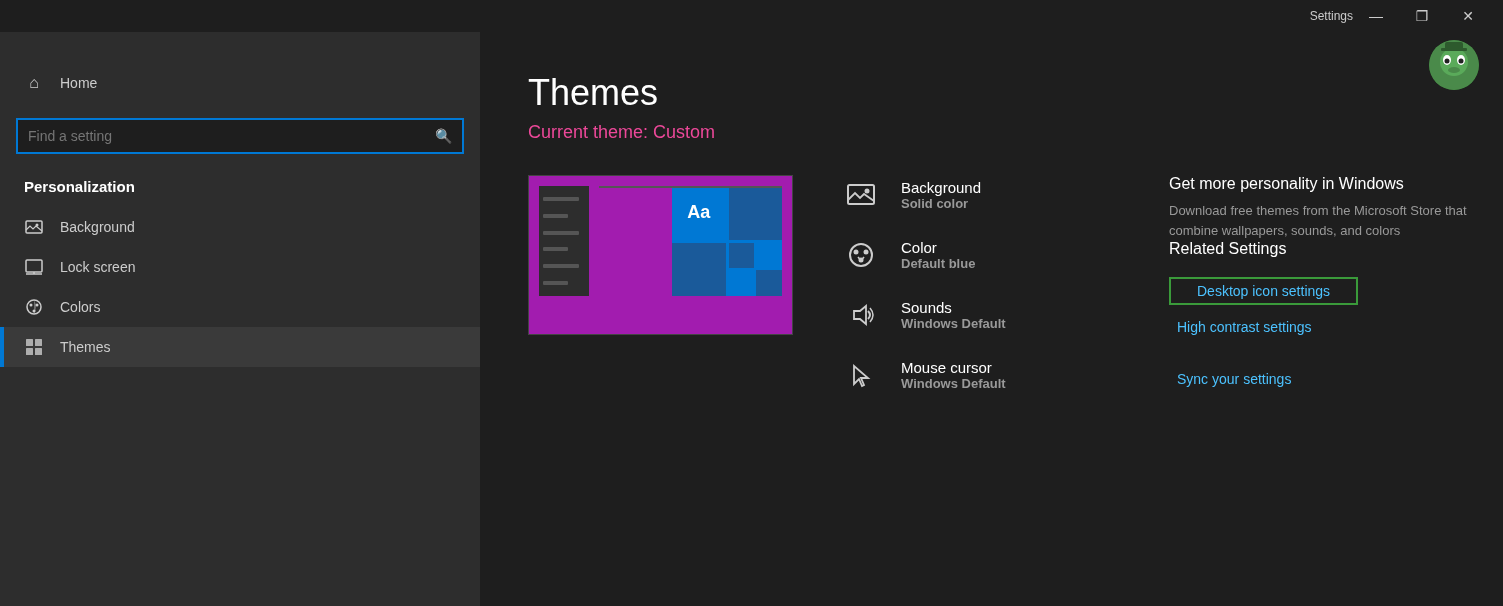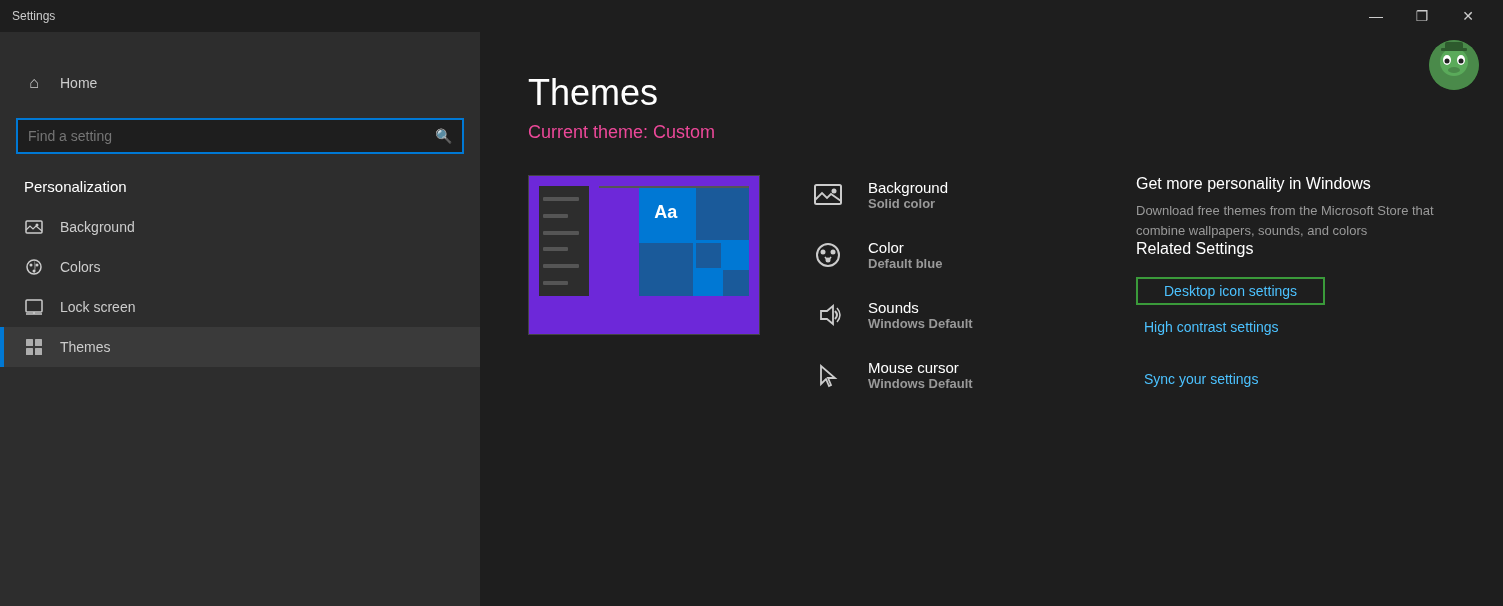--- a/index.html
+++ b/index.html
@@ -12,21 +12,21 @@
       display: flex;
       flex-direction: column;
     }
 
     
     .title-bar {
       height: 32px;
       background: #1e1e1e;
       display: flex;
       align-items: center;
-      justify-content: space-between;
+      justify-content: flex-end;
       padding: 4px 12px;
       flex-shrink: 0;
     }
     .title-bar-title {
       color: #cccccc;
       font-size: 12px;
     }
     .title-bar-controls {
       display: flex;
       gap: 0;
@@ -89,21 +89,21 @@
       display: flex;
       align-items: center;
       justify-content: center;
       color: #cccccc;
       font-size: 14px;
     }
 
     .section-label {
       color: #ffffff;
       font-size: 15px;
-      font-weight: 400;
+      font-weight: 700;
       padding: 8px 24px 12px 24px;
     }
 
     .nav-item {
       display: flex;
       align-items: center;
       padding: 10px 24px;
       cursor: pointer;
       color: #cccccc;
       font-size: 14px;
@@ -185,23 +185,23 @@
     }
 
     
     .theme-preview {
       display: flex;
       flex-direction: column;
       gap: 16px;
       flex-shrink: 0;
     }
     .preview-box {
-      width: 232px;
+      width: 265px;
       height: 160px;
-      background: #6d28d9;
+      background: #a21caf;
       border: 1px solid #444;
       position: relative;
       overflow: hidden;
     }
     .preview-window {
       position: absolute;
       top: 10px;
       right: 10px;
       width: 110px;
       height: 110px;
@@ -383,39 +383,39 @@
           <path d="M2 13l4-4 3 3 3-3 6 5" stroke="#cccccc" stroke-width="1.2" fill="none"></path>
           <circle cx="13" cy="8" r="1.5" fill="#cccccc"></circle>
         </svg>
       </span>
       <span class="nav-label">Background</span>
     </div>
 
     <div class="nav-item">
       <span class="nav-icon">
         <svg width="20" height="20" viewBox="0 0 20 20" fill="none">
+          <rect x="2" y="3" width="16" height="12" rx="1" stroke="#cccccc" stroke-width="1.5" fill="none"></rect>
+          <line x1="2" y1="17" x2="18" y2="17" stroke="#cccccc" stroke-width="1.5"></line>
+          <line x1="10" y1="15" x2="10" y2="17" stroke="#cccccc" stroke-width="1.5"></line>
+        </svg>
+      </span>
+      <span class="nav-label">Lock screen</span>
+    </div>
+
+    <div class="nav-item">
+      <span class="nav-icon">
+        <svg width="20" height="20" viewBox="0 0 20 20" fill="none">
           <circle cx="10" cy="10" r="7" stroke="#cccccc" stroke-width="1.5" fill="none"></circle>
           <path d="M10 3 Q14 10 10 17" fill="#cccccc" opacity="0.4"></path>
           <circle cx="7" cy="8" r="1.5" fill="#cccccc"></circle>
           <circle cx="13" cy="8" r="1.5" fill="#cccccc"></circle>
           <circle cx="10" cy="14" r="1.5" fill="#cccccc"></circle>
         </svg>
       </span>
       <span class="nav-label">Colors</span>
-    </div>
-
-    <div class="nav-item">
-      <span class="nav-icon">
-        <svg width="20" height="20" viewBox="0 0 20 20" fill="none">
-          <rect x="2" y="3" width="16" height="12" rx="1" stroke="#cccccc" stroke-width="1.5" fill="none"></rect>
-          <line x1="2" y1="17" x2="18" y2="17" stroke="#cccccc" stroke-width="1.5"></line>
-          <line x1="10" y1="15" x2="10" y2="17" stroke="#cccccc" stroke-width="1.5"></line>
-        </svg>
-      </span>
-      <span class="nav-label">Lock screen</span>
     </div>
 
     <div class="nav-item active">
       <span class="nav-icon">
         <svg width="20" height="20" viewBox="0 0 20 20" fill="none">
           <rect x="2" y="2" width="7" height="7" rx="0.5" fill="#cccccc" opacity="0.8"></rect>
           <rect x="11" y="2" width="7" height="7" rx="0.5" fill="#cccccc" opacity="0.8"></rect>
           <rect x="2" y="11" width="7" height="7" rx="0.5" fill="#cccccc" opacity="0.8"></rect>
           <rect x="11" y="11" width="7" height="7" rx="0.5" fill="#cccccc" opacity="0.8"></rect>
         </svg>

